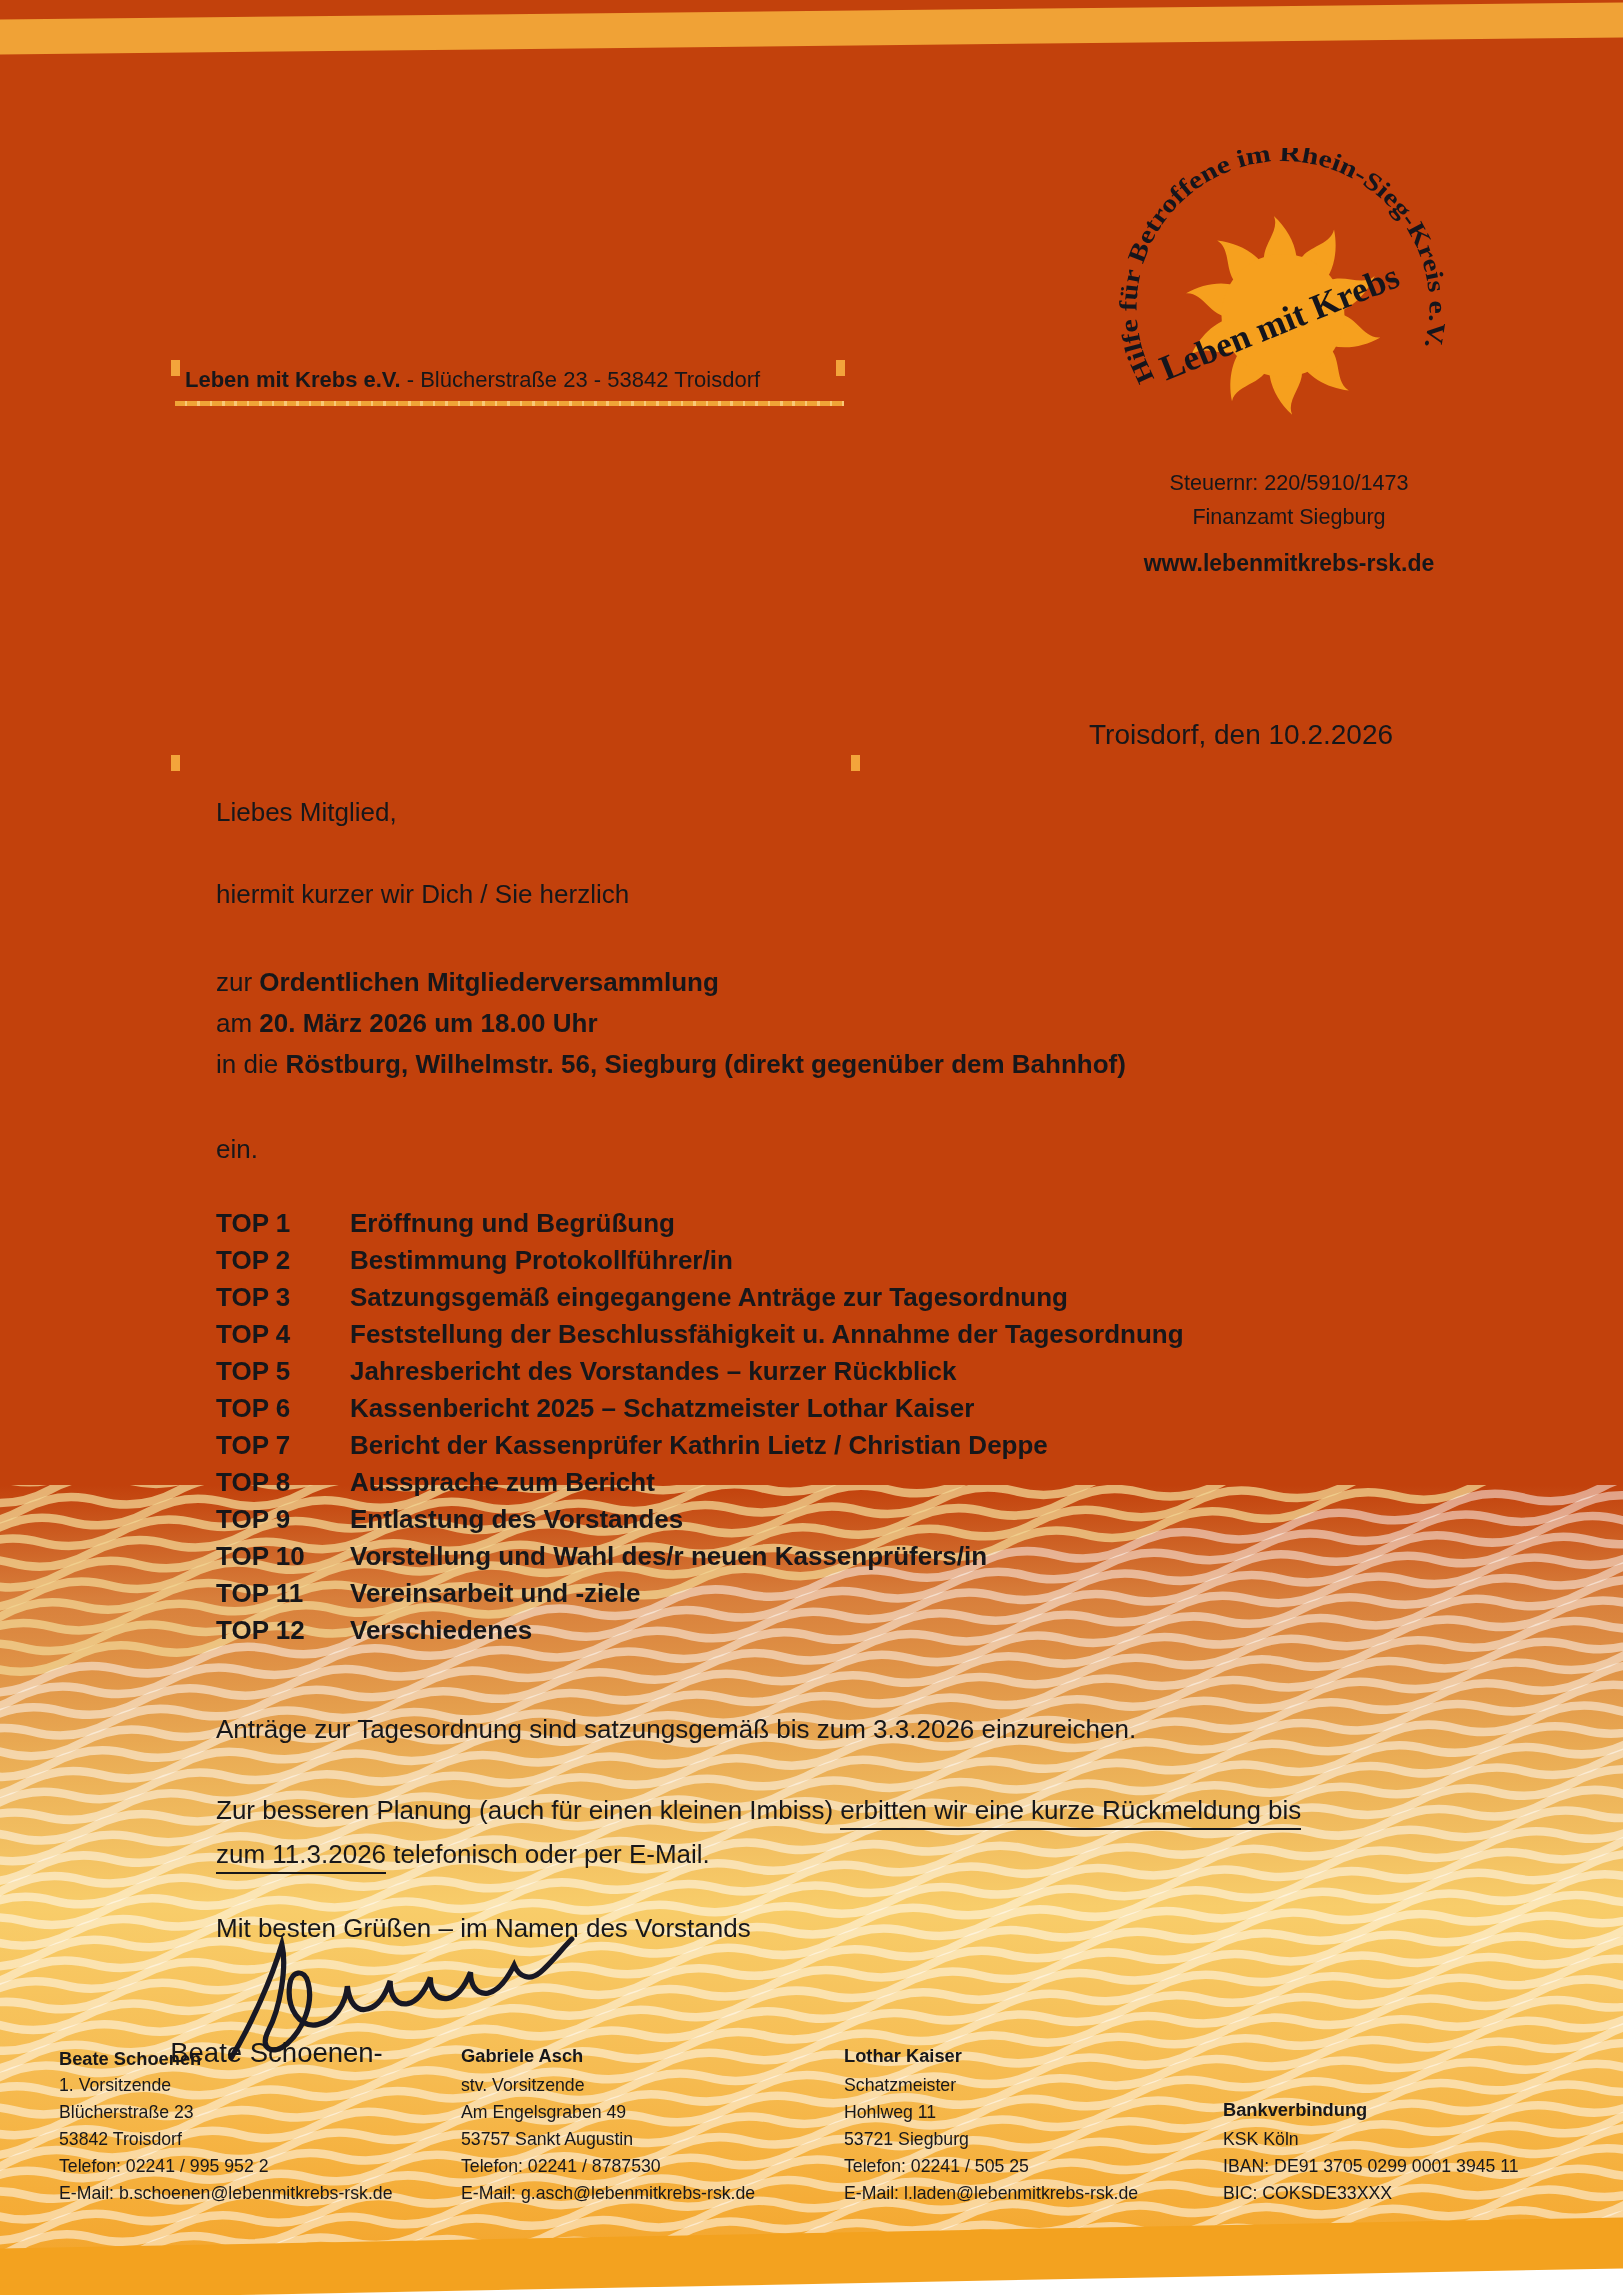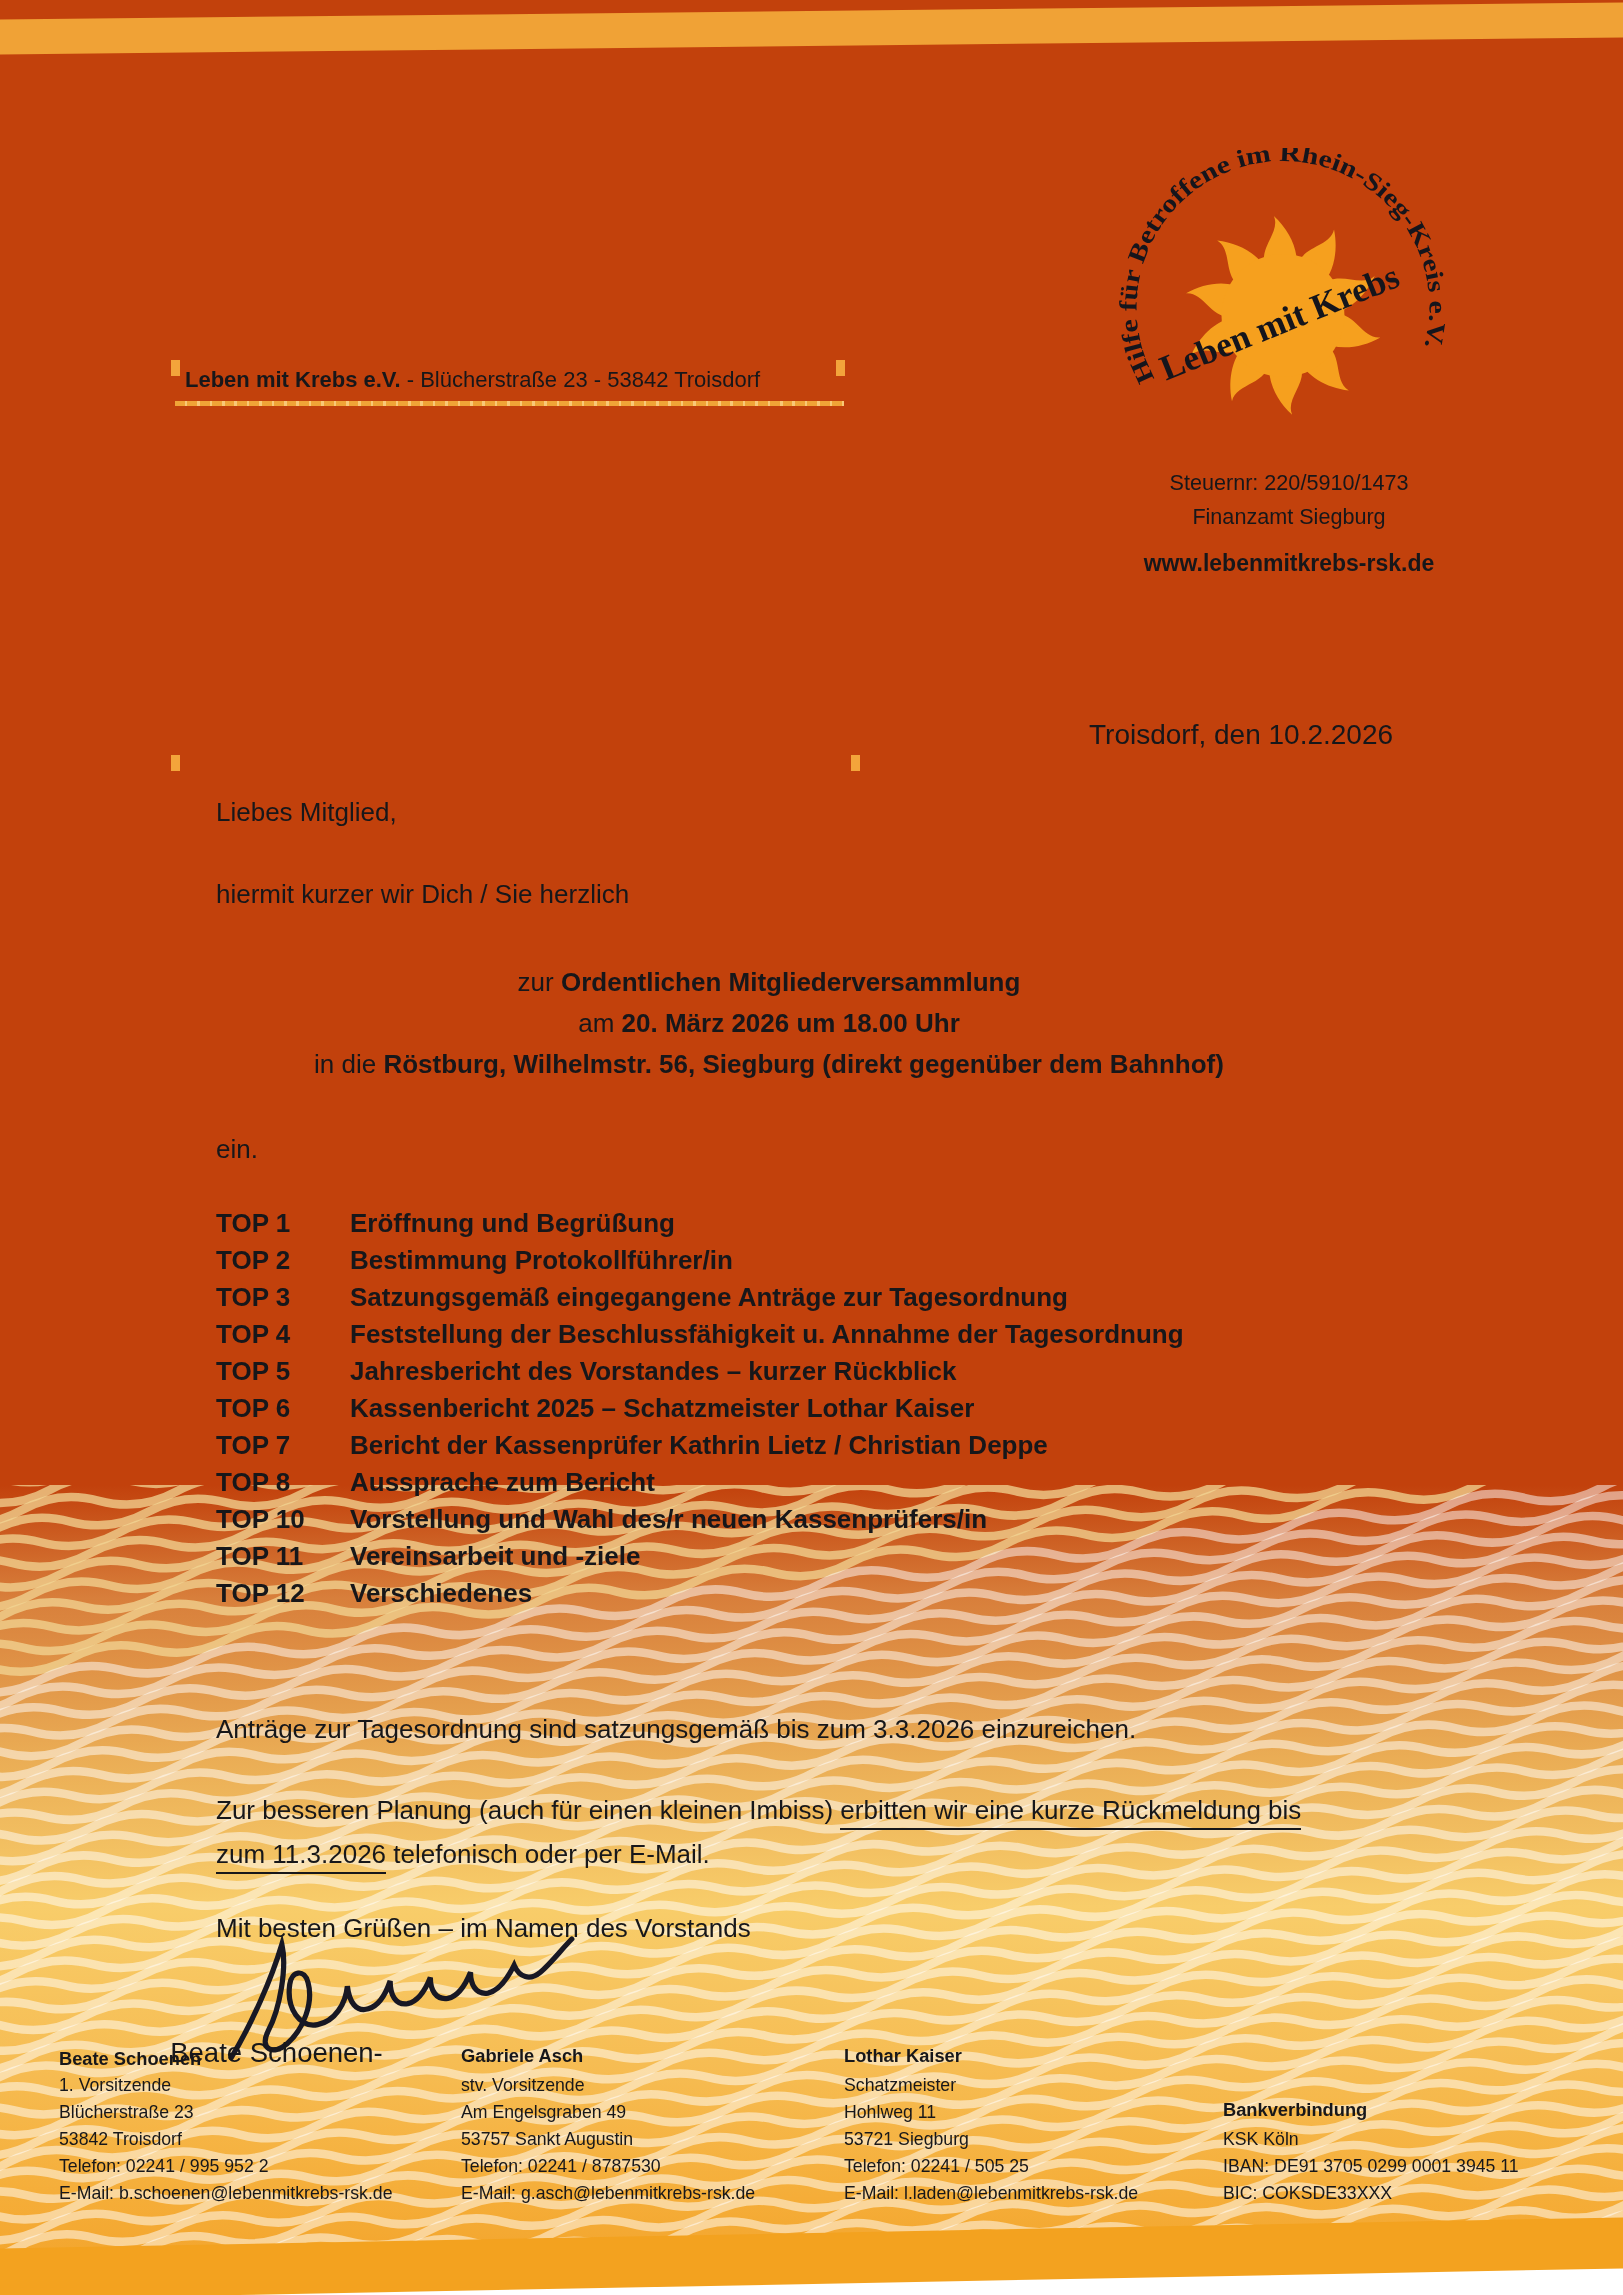--- a/index.html
+++ b/index.html
@@ -28,21 +28,21 @@
   .sender-underline{position:absolute; left:175px; top:401px; width:669px; height:5.2px; z-index:2;
     background:repeating-linear-gradient(90deg,#f0a437 0 9.8px, #f8c978 9.8px 12.4px);}
   .logo-wrap{position:absolute; left:1067px; top:148px; width:432px; height:327px; z-index:2;}
   .org-info{position:absolute; left:1060px; top:466px; width:458px; text-align:center;
     font-size:21.6px; line-height:34px; z-index:2;}
   .org-info .site{font-weight:bold; font-size:23px; margin-top:11.8px;}
   
   .date-line{position:absolute; left:1089px; top:719px; font-size:28px; white-space:nowrap; z-index:2;}
   .salutation{position:absolute; left:216px; top:797px; font-size:26px; z-index:2;}
   .intro{position:absolute; left:216px; top:879px; font-size:26px; z-index:2;}
-  .invite{position:absolute; left:216px; top:962px; width:1106px; text-align:center;
+  .invite{position:absolute; left:216px; top:962px; width:1106px; 
     font-size:26px; line-height:41px; white-space:nowrap; z-index:2;}
   .invite .b, .b{font-weight:bold;}
   .invite-closing{position:absolute; left:216px; top:1119px; font-size:26px; z-index:2;margin-top:15px;}
   .agenda{position:absolute; left:216px; top:1208px; z-index:2;}
   .agenda-row{height:37px; white-space:nowrap;}
   .agenda-label{display:inline-block; width:134px; font-weight:bold; font-size:26px;}
   .agenda-text{font-weight:bold; font-size:26px;}
   .deadline{position:absolute; left:216px; top:1714px; font-size:26px; white-space:nowrap; z-index:2;}
   .rsvp{position:absolute; left:216px; top:1788px; font-size:26px; line-height:44px;
     white-space:nowrap; z-index:2;}
@@ -207,20 +207,21 @@
 
   <div class="agenda">
     <div class="agenda-row"><span class="agenda-label">TOP 1</span><span class="agenda-text">Eröffnung und Begrüßung</span></div>
     <div class="agenda-row"><span class="agenda-label">TOP 2</span><span class="agenda-text">Bestimmung Protokollführer/in</span></div>
     <div class="agenda-row"><span class="agenda-label">TOP 3</span><span class="agenda-text">Satzungsgemäß eingegangene Anträge zur Tagesordnung</span></div>
     <div class="agenda-row"><span class="agenda-label">TOP 4</span><span class="agenda-text">Feststellung der Beschlussfähigkeit u. Annahme der Tagesordnung</span></div>
     <div class="agenda-row"><span class="agenda-label">TOP 5</span><span class="agenda-text">Jahresbericht des Vorstandes – kurzer Rückblick</span></div>
     <div class="agenda-row"><span class="agenda-label">TOP 6</span><span class="agenda-text">Kassenbericht 2025 – Schatzmeister Lothar Kaiser</span></div>
     <div class="agenda-row"><span class="agenda-label">TOP 7</span><span class="agenda-text">Bericht der Kassenprüfer Kathrin Lietz / Christian Deppe</span></div>
     <div class="agenda-row"><span class="agenda-label">TOP 8</span><span class="agenda-text">Aussprache zum Bericht</span></div>
+    <div class="agenda-row"><span class="agenda-label">TOP 9</span><span class="agenda-text">Entlastung des Vorstandes</span></div>
     <div class="agenda-row"><span class="agenda-label">TOP 10</span><span class="agenda-text">Vorstellung und Wahl des/r neuen Kassenprüfers/in</span></div>
     <div class="agenda-row"><span class="agenda-label">TOP 11</span><span class="agenda-text">Vereinsarbeit und -ziele</span></div>
     <div class="agenda-row"><span class="agenda-label">TOP 12</span><span class="agenda-text">Verschiedenes</span></div>
   </div>
 
   <div class="deadline">Anträge zur Tagesordnung sind satzungsgemäß bis zum 3.3.2026 einzureichen.</div>
 
   <div class="rsvp">
     <div><span>Zur besseren Planung (auch für einen kleinen Imbiss) </span><span class="u">erbitten wir eine kurze Rückmeldung bis</span></div>
     <div><span class="u">zum 11.3.2026</span><span> telefonisch oder per E-Mail.</span></div>

